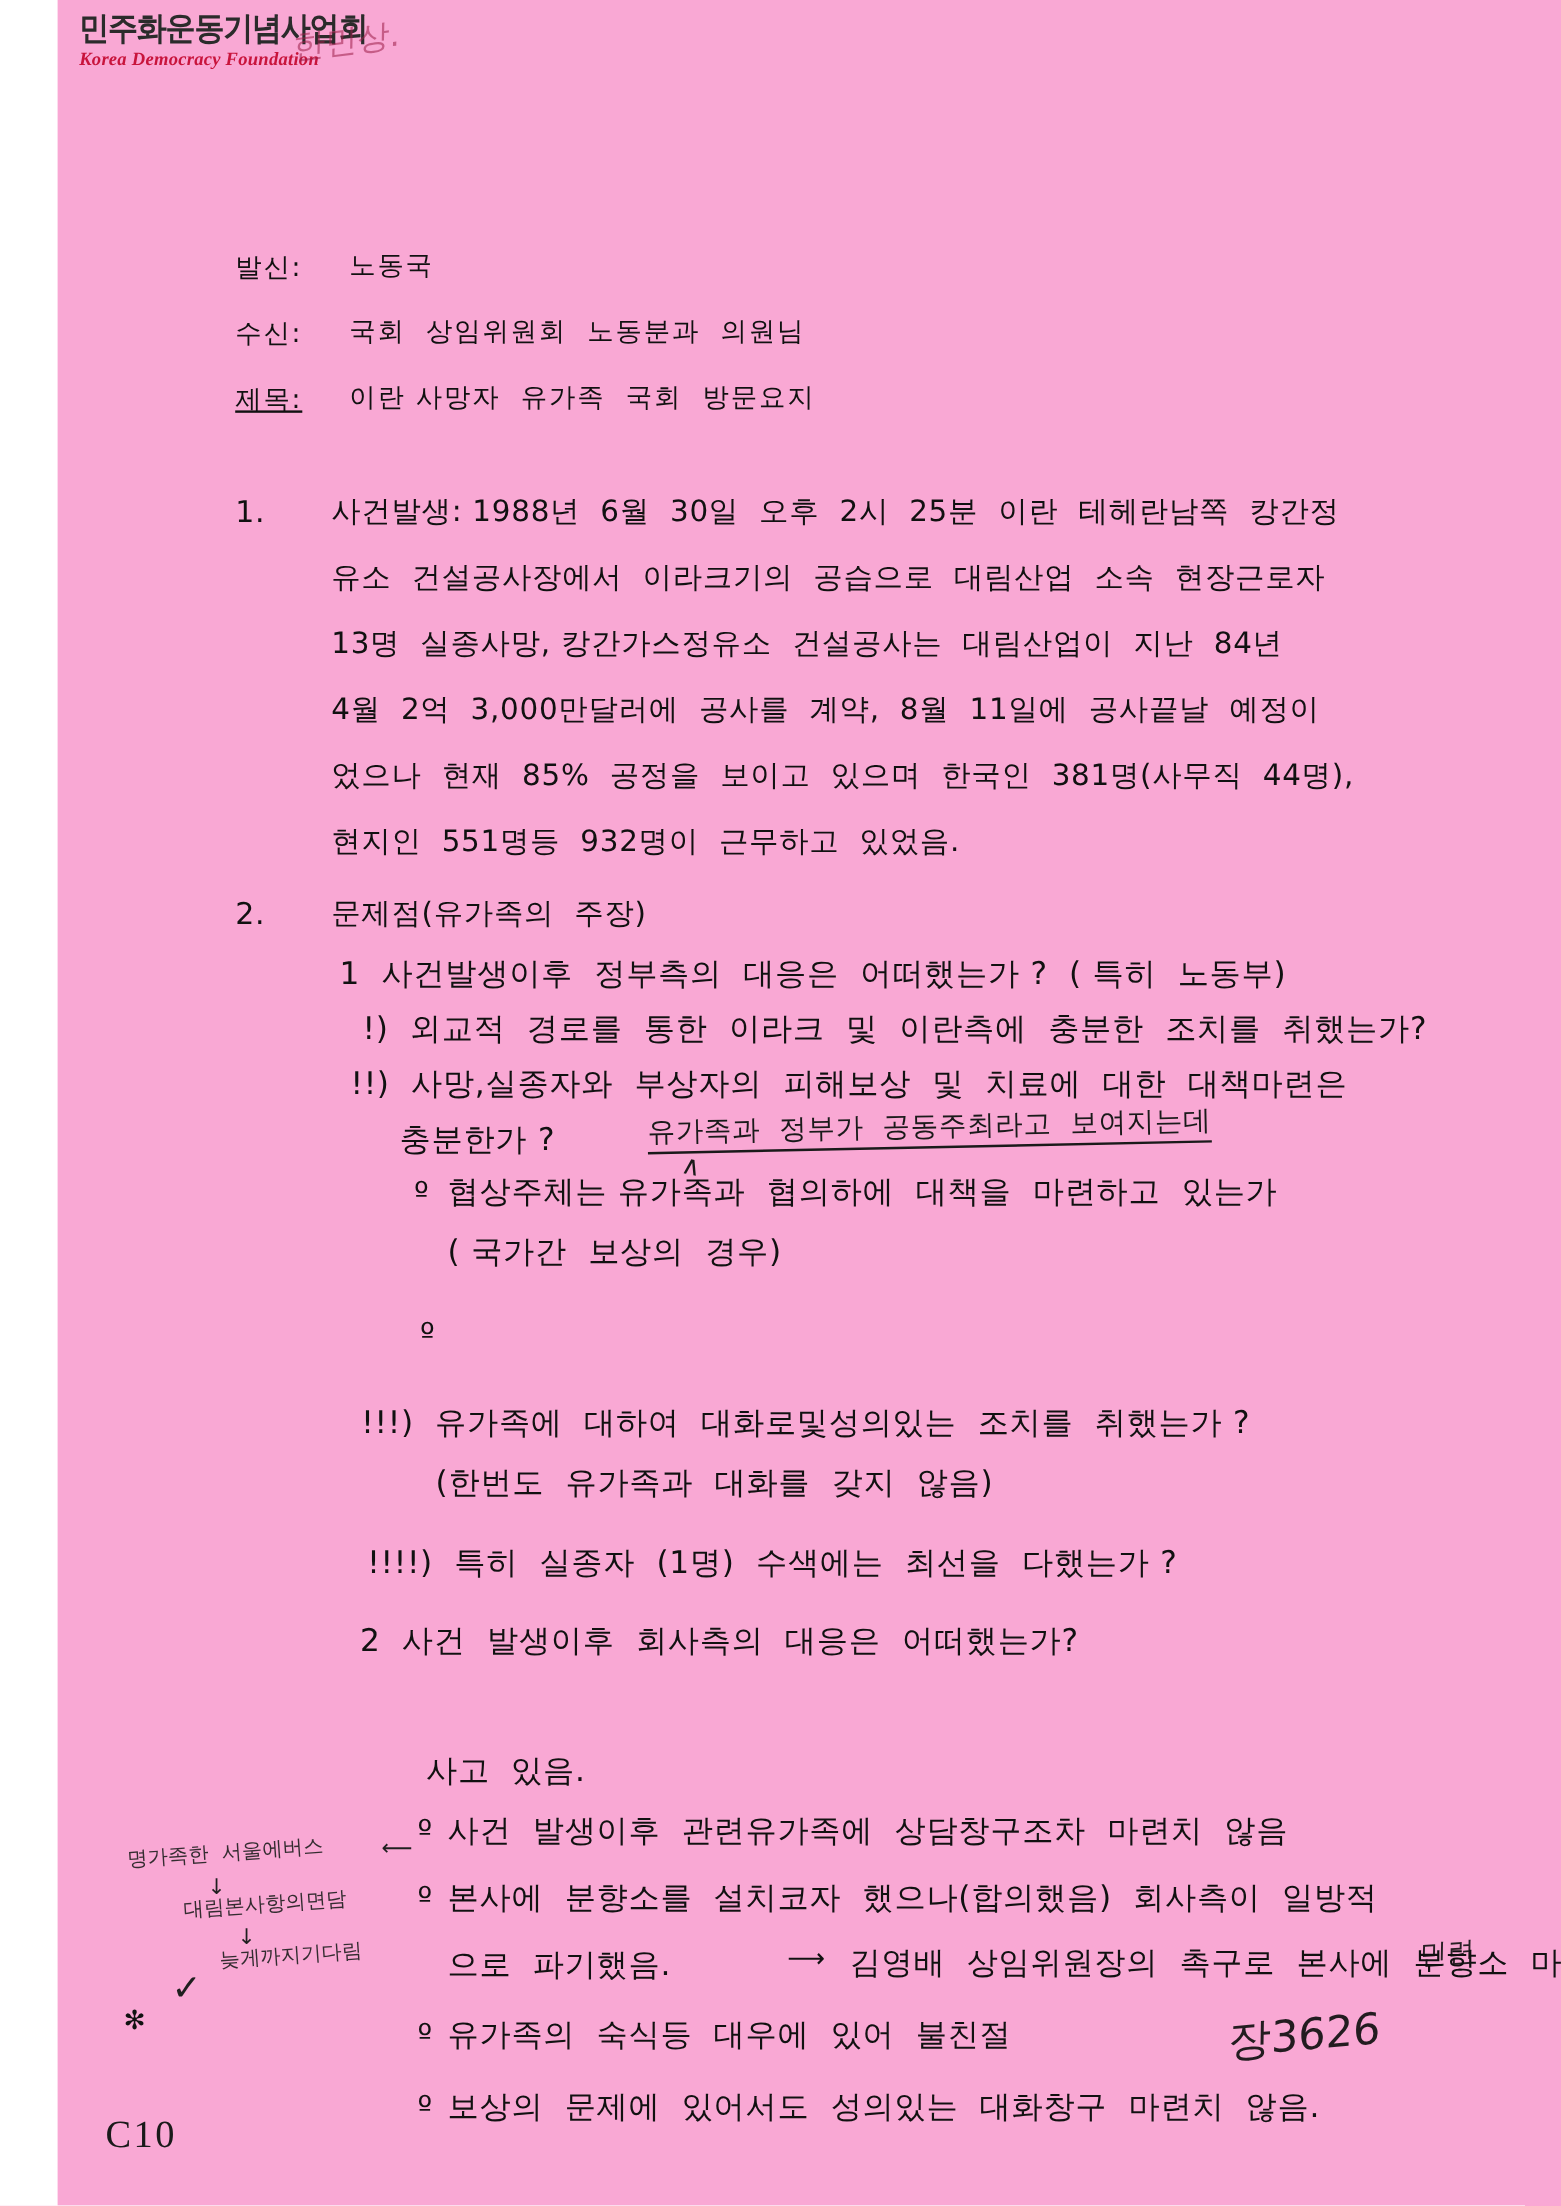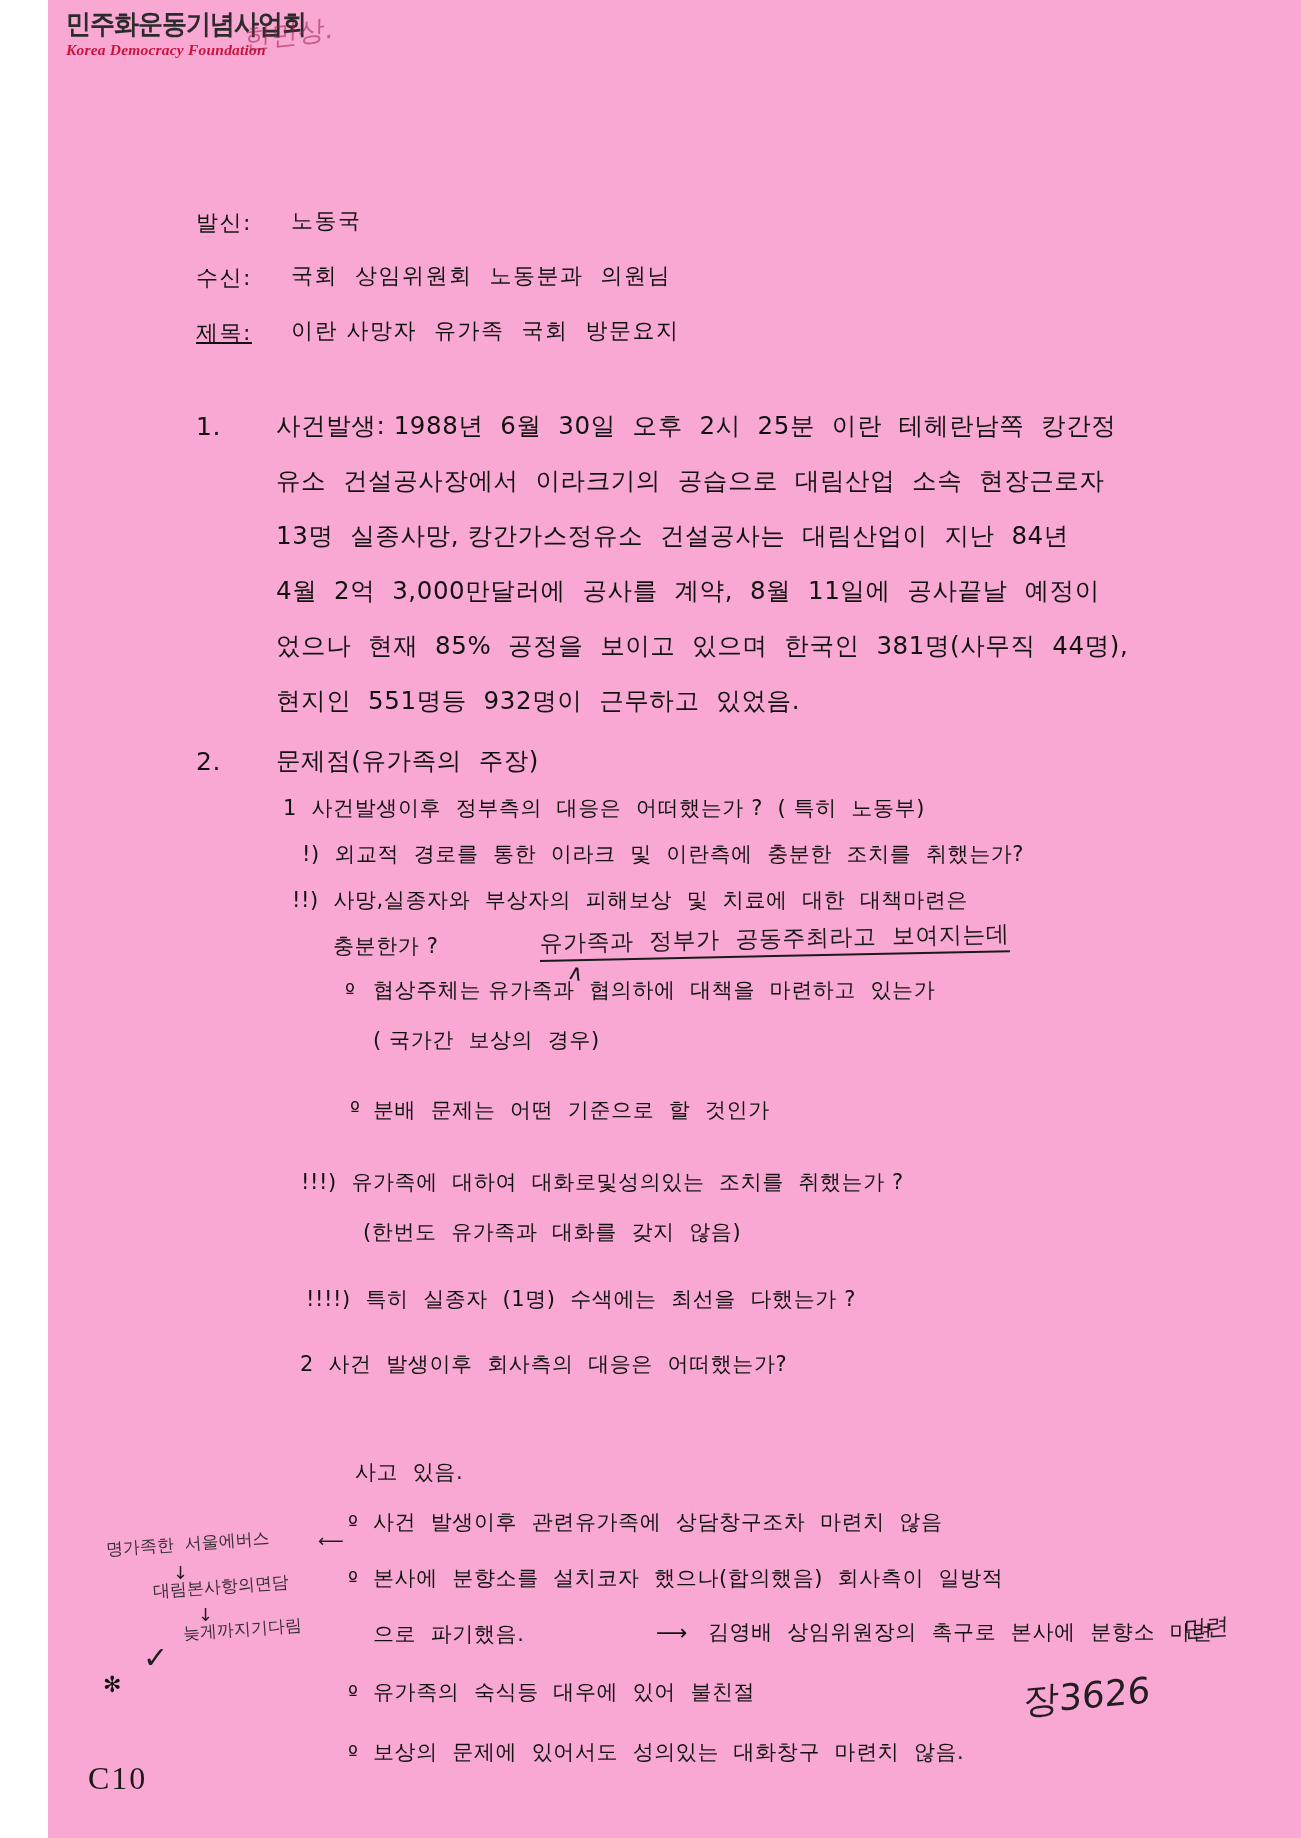--- a/index.html
+++ b/index.html
@@ -85,21 +85,21 @@
 
   .body-line {
     position: absolute;
     font-size: 24.5px;
     letter-spacing: 0.6px;
     white-space: pre;
   }
 
   .sub-line {
     position: absolute;
-    font-size: 21px;
+    font-size: 26px;
     letter-spacing: 0.6px;
     white-space: pre;
   }
 
   
   .annot-ins {
     position: absolute;
     font-size: 23px;
     letter-spacing: 0.5px;
     white-space: pre;
@@ -203,21 +203,20 @@
 
   <div class="annot-ins" style="left:492px; top:928px;">유가족과  정부가  공동주최라고  보여지는데</div>
   <div class="caret" style="left:520px; top:960px;">∧</div>
 
   <div class="sub-line hw" style="left:297px; top:980px;">º</div>
   <div class="sub-line hw" style="left:325px; top:976px;">협상주체는 유가족과  협의하에  대책을  마련하고  있는가</div>
 
   <div class="sub-line hw" style="left:325px; top:1026px;">( 국가간  보상의  경우)</div>
 
   <div class="sub-line hw" style="left:302px; top:1098px;">º</div>
-  <div class="sub-line hw" style="left:325px; top:1096px;">분배  문제는  어떤  기준으로  할  것인가</div>
 
   <div class="sub-line hw" style="left:253px; top:1168px;">!!!)  유가족에  대하여  대화로및성의있는  조치를  취했는가 ?</div>
   <div class="sub-line hw" style="left:315px; top:1218px;">(한번도  유가족과  대화를  갖지  않음)</div>
   <div class="sub-line hw" style="left:258px; top:1285px;">!!!!)  특히  실종자  (1명)  수색에는  최선을  다했는가 ?</div>
 
   <div class="sub-line hw" style="left:252px; top:1350px;">2  사건  발생이후  회사측의  대응은  어떠했는가?</div>
 
   <div class="sub-line hw" style="left:307px; top:1458px;">사고  있음.</div>
 
   <div class="sub-line hw" style="left:300px; top:1512px;">º</div>

